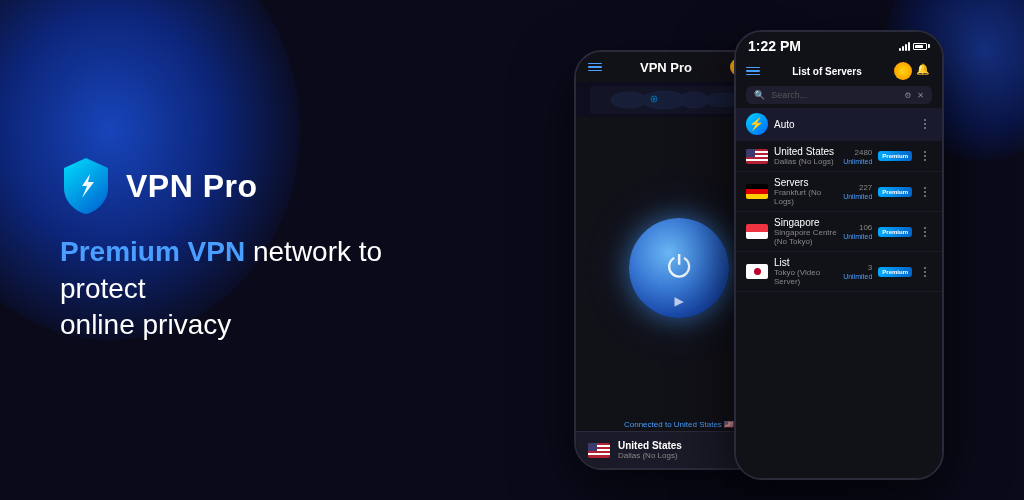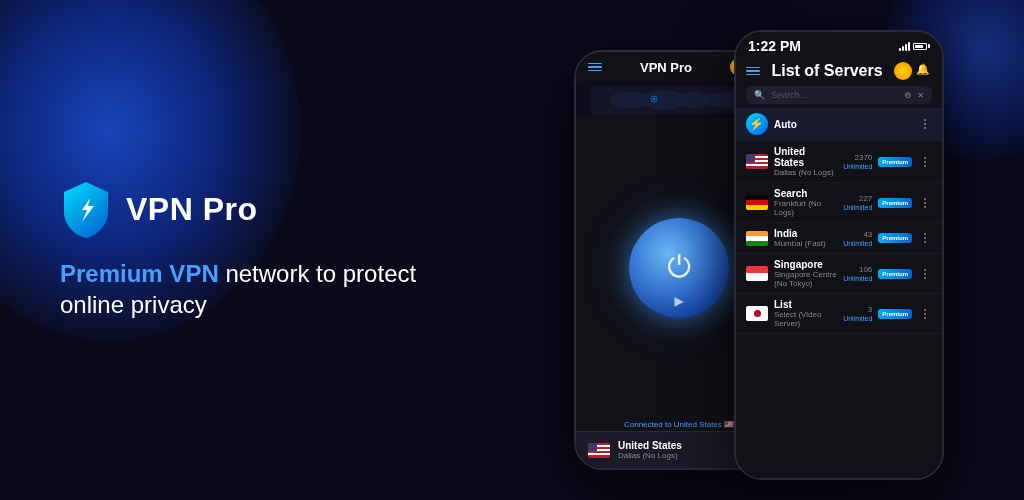--- a/index.html
+++ b/index.html
@@ -62,21 +62,21 @@
     }
 
     .logo-text {
       font-size: 32px;
       font-weight: 700;
       color: #ffffff;
       letter-spacing: 0.5px;
     }
 
     .tagline {
-      font-size: 24px;
+      font-size: 28px;
       font-weight: 400;
       color: #4a9eff;
       line-height: 1.3;
       max-width: 380px;
     }
 
     .tagline strong {
       font-weight: 700;
       color: #4a9eff;
     }
@@ -340,21 +340,21 @@
     
     .server-list-header {
       display: flex;
       justify-content: space-between;
       align-items: center;
       padding: 6px 10px;
       background: #111118;
     }
 
     .server-list-title {
-      font-size: 16px;
+      font-size: 10px;
       font-weight: 600;
       color: #ffffff;
     }
 
     .server-list-icons {
       display: flex;
       gap: 4px;
       align-items: center;
     }
 
@@ -410,21 +410,21 @@
       align-items: center;
       justify-content: center;
       font-size: 12px;
       color: #fff;
       font-weight: 700;
     }
 
     .server-name {
       flex: 1;
       font-size: 10px;
-      font-weight: 700;
+      font-weight: 400;
       color: #ffffff;
     }
 
     .server-city {
       font-size: 8px;
       color: #888;
     }
 
     .server-stats {
       display: flex;
@@ -651,68 +651,51 @@
           </div>
         </div>
 
         <div class="server-item">
           <div class="flag flag-us"></div>
           <div style="flex:1">
             <div class="server-name">United States</div>
             <div class="server-city">Dallas (No Logs)</div>
           </div>
           <div class="server-stats">
-            <div class="server-count">2370</div>
+            <div class="server-count">2480</div>
             <div class="server-load">Unlimited</div>
           </div>
           <div class="premium-badge">Premium</div>
           <div class="more-icon">
             <div class="more-dot"></div>
               <div class="more-dot"></div>
               <div class="more-dot"></div>
           </div>
         </div>
 
         <div class="server-item">
           <div class="flag flag-de"></div>
           <div style="flex:1">
-            <div class="server-name">Search</div>
+            <div class="server-name">Servers</div>
             <div class="server-city">Frankfurt (No Logs)</div>
           </div>
           <div class="server-stats">
             <div class="server-count">227</div>
             <div class="server-load">Unlimited</div>
           </div>
           <div class="premium-badge">Premium</div>
           <div class="more-icon">
             <div class="more-dot"></div>
               <div class="more-dot"></div>
               <div class="more-dot"></div>
           </div>
         </div>
 
 
 
-        <div class="server-item">
-          <div class="flag flag-in"></div>
-          <div style="flex:1">
-            <div class="server-name">India</div>
-            <div class="server-city">Mumbai (Fast)</div>
-          </div>
-          <div class="server-stats">
-            <div class="server-count">43</div>
-            <div class="server-load">Unlimited</div>
-          </div>
-          <div class="premium-badge">Premium</div>
-          <div class="more-icon">
-            <div class="more-dot"></div>
-              <div class="more-dot"></div>
-              <div class="more-dot"></div>
-          </div>
-        </div>
 
         <div class="server-item">
           <div class="flag flag-sg"></div>
           <div style="flex:1">
             <div class="server-name">Singapore</div>
             <div class="server-city">Singapore Centre (No Tokyo)</div>
           </div>
           <div class="server-stats">
             <div class="server-count">106</div>
             <div class="server-load">Unlimited</div>
@@ -722,21 +705,21 @@
             <div class="more-dot"></div>
               <div class="more-dot"></div>
               <div class="more-dot"></div>
           </div>
         </div>
 
         <div class="server-item">
           <div class="flag flag-jp"></div>
           <div style="flex:1">
             <div class="server-name">List</div>
-            <div class="server-city">Select (Video Server)</div>
+            <div class="server-city">Tokyo (Video Server)</div>
           </div>
           <div class="server-stats">
             <div class="server-count">3</div>
             <div class="server-load">Unlimited</div>
           </div>
           <div class="premium-badge">Premium</div>
           <div class="more-icon">
             <div class="more-dot"></div>
               <div class="more-dot"></div>
               <div class="more-dot"></div>

